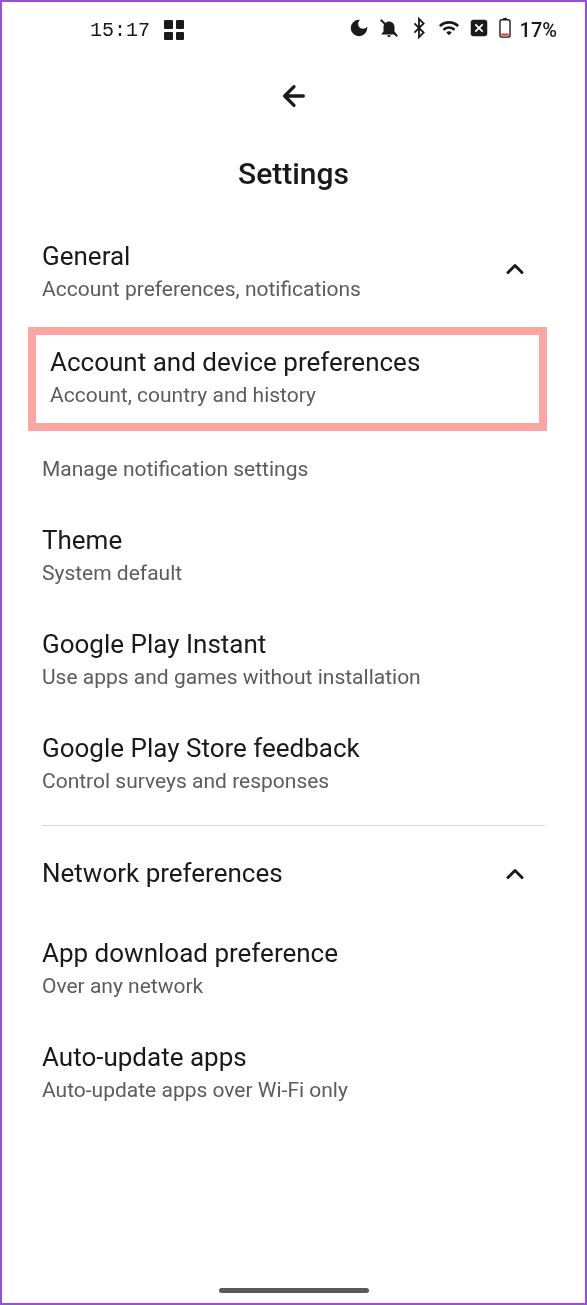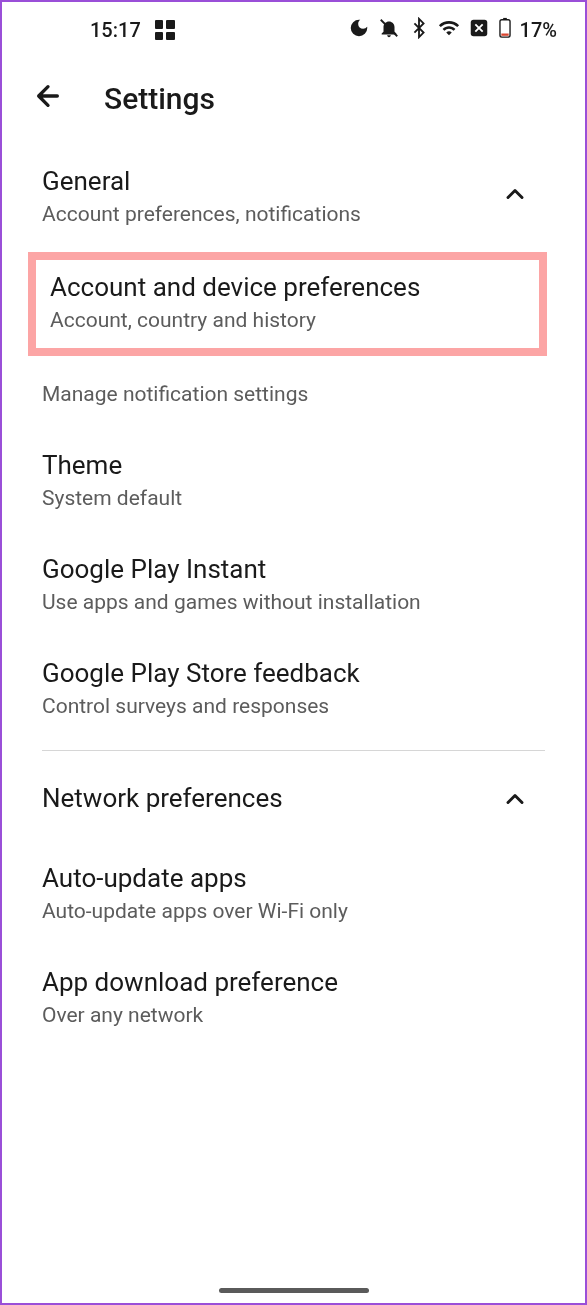--- a/index.html
+++ b/index.html
@@ -25,20 +25,21 @@
 }
 .status-left {
   display: flex;
   align-items: center;
   gap: 14px;
 }
 .status-time {
   font-size: 20px;
   font-weight: 500;
   color: #1a1a1a;
+  font-family: Liberation Mono, monospace;
 }
 .status-right {
   display: flex;
   align-items: center;
   gap: 8px;
 }
 .app-icon-block {
   width: 20px;
   height: 20px;
   display: grid;
@@ -48,20 +49,21 @@
 }
 .app-icon-block span {
   background: #1a1a1a;
   border-radius: 1px;
 }
 .header {
   display: flex;
   align-items: center;
   padding: 22px 30px 28px 30px;
   gap: 40px;
+  flex-direction: column;
 }
 .back-arrow svg {
   width: 32px;
   height: 32px;
 }
 .page-title {
   font-size: 30px;
   font-weight: 500;
   color: #1a1a1a;
 }
@@ -231,24 +233,24 @@
       <div class="item-title">Network preferences</div>
     </div>
     <span class="chevron-icon">
       <svg viewBox="0 0 24 24" fill="none" stroke="#1a1a1a" stroke-width="2.5" stroke-linecap="round" stroke-linejoin="round">
           <polyline points="6 15 12 9 18 15"></polyline>
         </svg>
     </span>
   </div>
 
   <div class="item-row">
+    <div class="item-title">App download preference</div>
+    <div class="item-subtitle">Over any network</div>
+  </div>
+
+  <div class="item-row">
     <div class="item-title">Auto-update apps</div>
     <div class="item-subtitle">Auto-update apps over Wi-Fi only</div>
   </div>
 
-  <div class="item-row">
-    <div class="item-title">App download preference</div>
-    <div class="item-subtitle">Over any network</div>
-  </div>
-
 </div>
 
 <div class="home-indicator"></div>
 
 </body></html>

